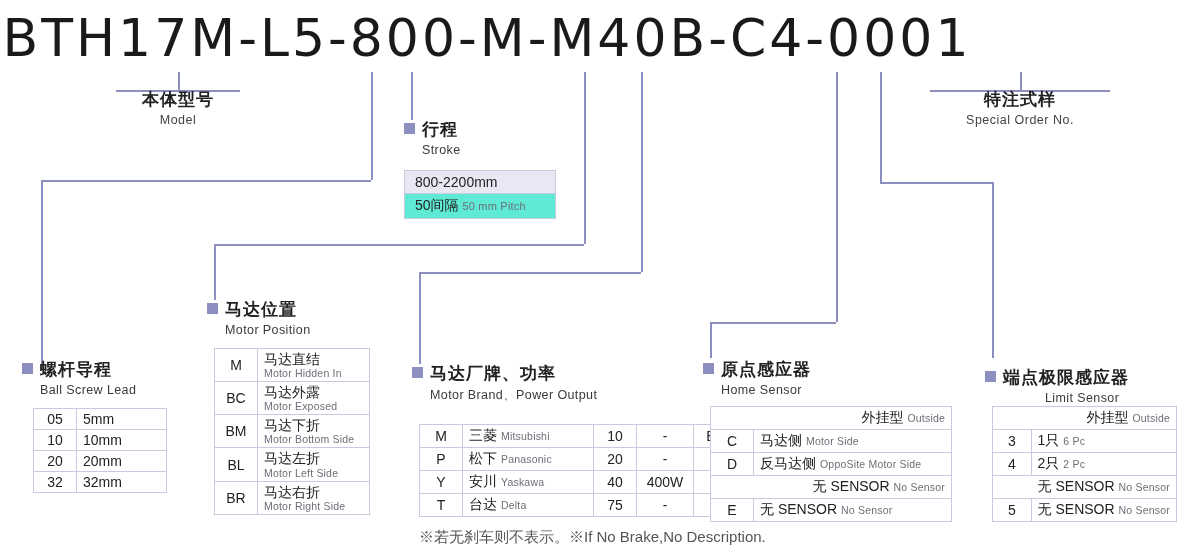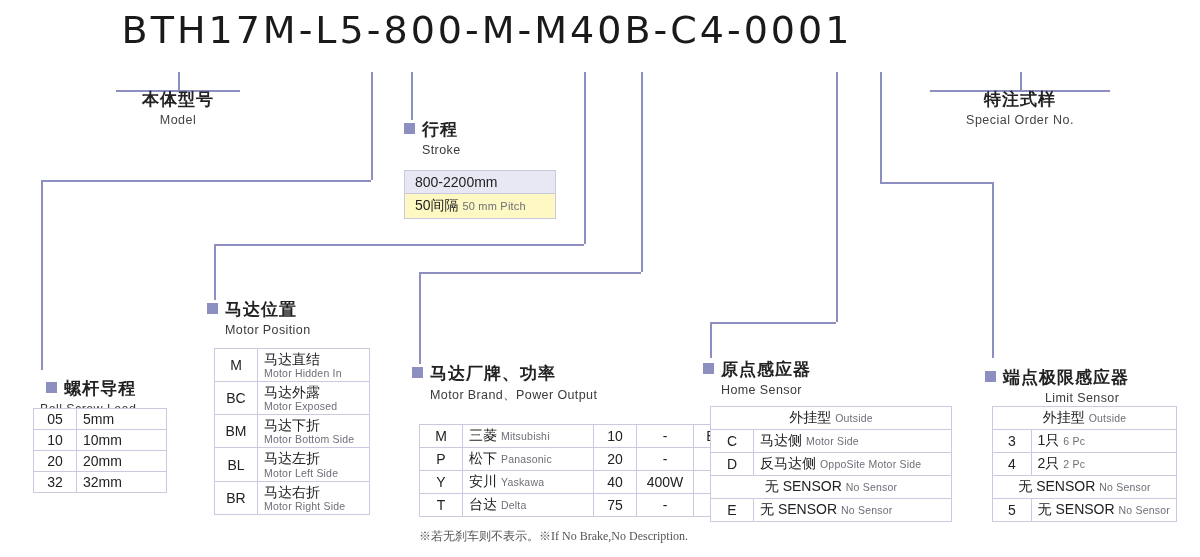--- a/index.html
+++ b/index.html
@@ -10,21 +10,21 @@
     color:#2b2b2b;
     position:relative;
     overflow:hidden;
   }
   .root{position:relative;width:1200px;height:557px;}
 
   
   .partnum{
     position:absolute;top:8px;left:0;width:972px;
     text-align:center;
-    font-size:38px;
+    font-size:52px;
     letter-spacing:1px;
     font-weight:400;
     color:#1a1a1a;
     font-family:"DejaVu Sans", sans-serif;
     white-space:nowrap;
   }
   .partnum span{padding:0 1px;}
 
   
   .ln{position:absolute;background:#8d8fc0;}
@@ -51,33 +51,33 @@
     background:#ffffff;
     white-space:nowrap;
   }
   td.code{text-align:center;font-size:14px;color:#222;width:30px;}
   .cn2{font-size:14px;color:#222;font-weight:500;}
   .en2{font-size:10.5px;color:#6e6e78;letter-spacing:.2px;}
   .stack .cn2{display:block;line-height:1.15;}
   .stack .en2{display:block;line-height:1.15;}
   .inline .cn2{display:inline;}
   .inline .en2{display:inline;margin-left:4px;}
-  td.shade{background:#e8e8f4;text-align:center;}
+  td.shade{background:#e8e8f4;text-align:right;}
   td.shade .cn2{font-weight:500;}
-  .note{position:absolute;font-size:12px;color:#555;white-space:nowrap;font-family:Liberation Serif, serif;}
+  .note{position:absolute;font-size:15px;color:#555;white-space:nowrap;}
 
   
   .strokebox{position:absolute;}
   .strokebox .r1,.strokebox .r2{
     border:1px solid #c9cae0;
     padding:3px 10px;
     white-space:nowrap;
   }
   .strokebox .r1{background:#e8e8f4;font-size:14px;color:#222;}
-  .strokebox .r2{background:#fef9c3;font-size:14px;color:#222;border-top:none;}
+  .strokebox .r2{background:#5eead4;font-size:14px;color:#222;border-top:none;}
   .strokebox .r2 .en2{font-size:11px;}
 </style>
 </head>
 <body>
 
 <div class="root">
 
   <div class="partnum">
     <span>B</span><span>T</span><span>H</span><span>1</span><span>7</span><span>M</span><span>-</span><span>L</span><span>5</span><span>-</span><span>8</span><span>0</span><span>0</span><span>-</span><span>M</span><span>-</span><span>M</span><span>4</span><span>0</span><span>B</span><span>-</span><span>C</span><span>4</span><span>-</span><span>0</span><span>0</span><span>0</span><span>1</span>
   </div>
@@ -125,21 +125,21 @@
     <div class="en">Stroke</div>
   </div>
   <div class="strokebox" style="left:404px;top:170px;width:152px;">
     <div class="r1">800-2200mm</div>
     <div class="r2">
       <span class="cn2">50间隔</span>
       <span class="en2">50 mm Pitch</span>
     </div>
   </div>
 
-  <div class="ghead" style="left:22px;top:377px;text-align:right;">
+  <div class="ghead" style="left:22px;top:358px;">
     <div class="cn"><span class="sq"></span><span>螺杆导程</span></div>
     <div class="en">Ball Screw Lead</div>
   </div>
   <table class="tbl" style="left:33px;top:408px;width:134px;">
     <tbody>
         <tr>
       <td class="code">05</td>
       <td><span class="cn2">5mm</span></td>
     </tr>
     <tr>

